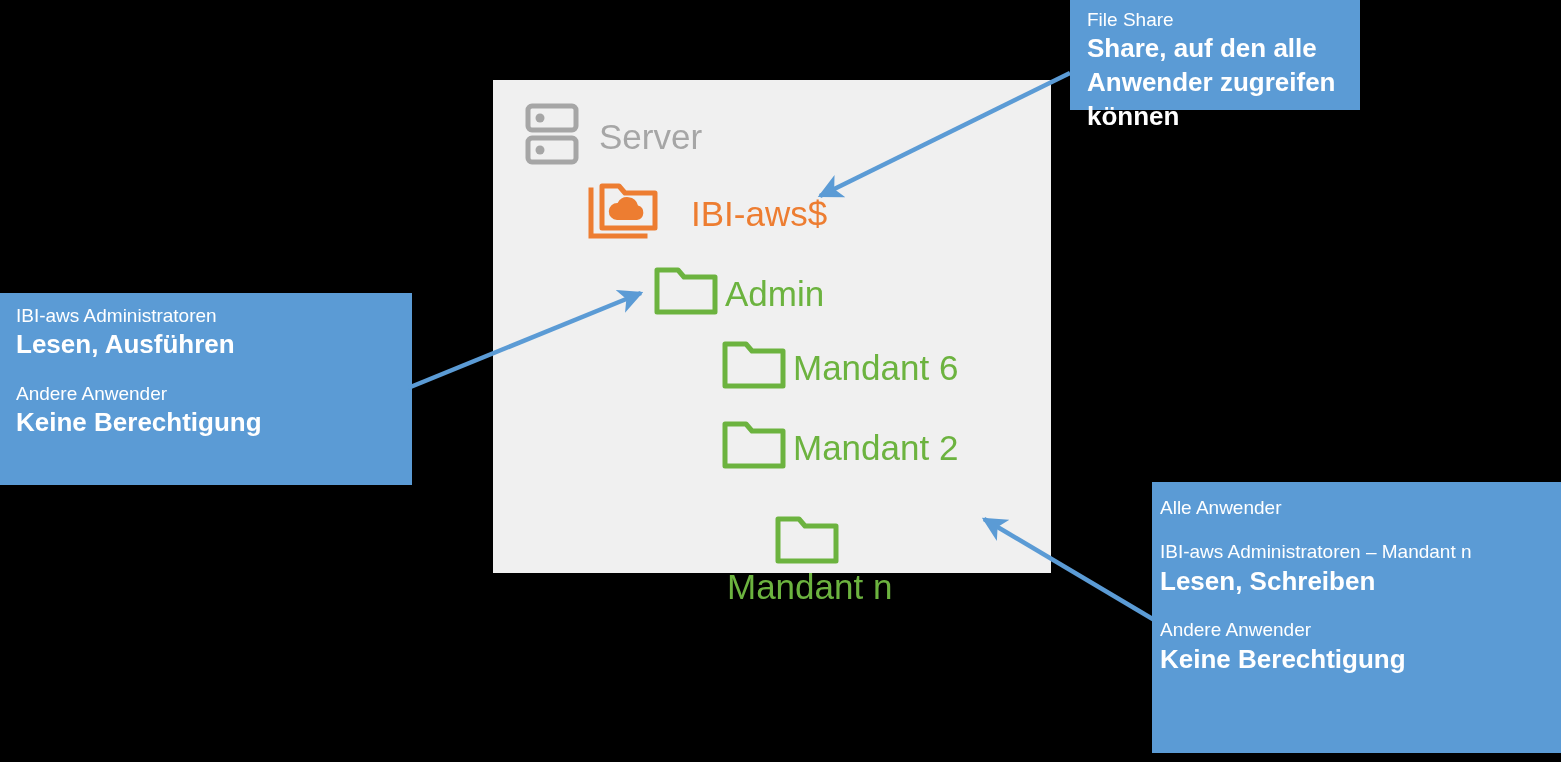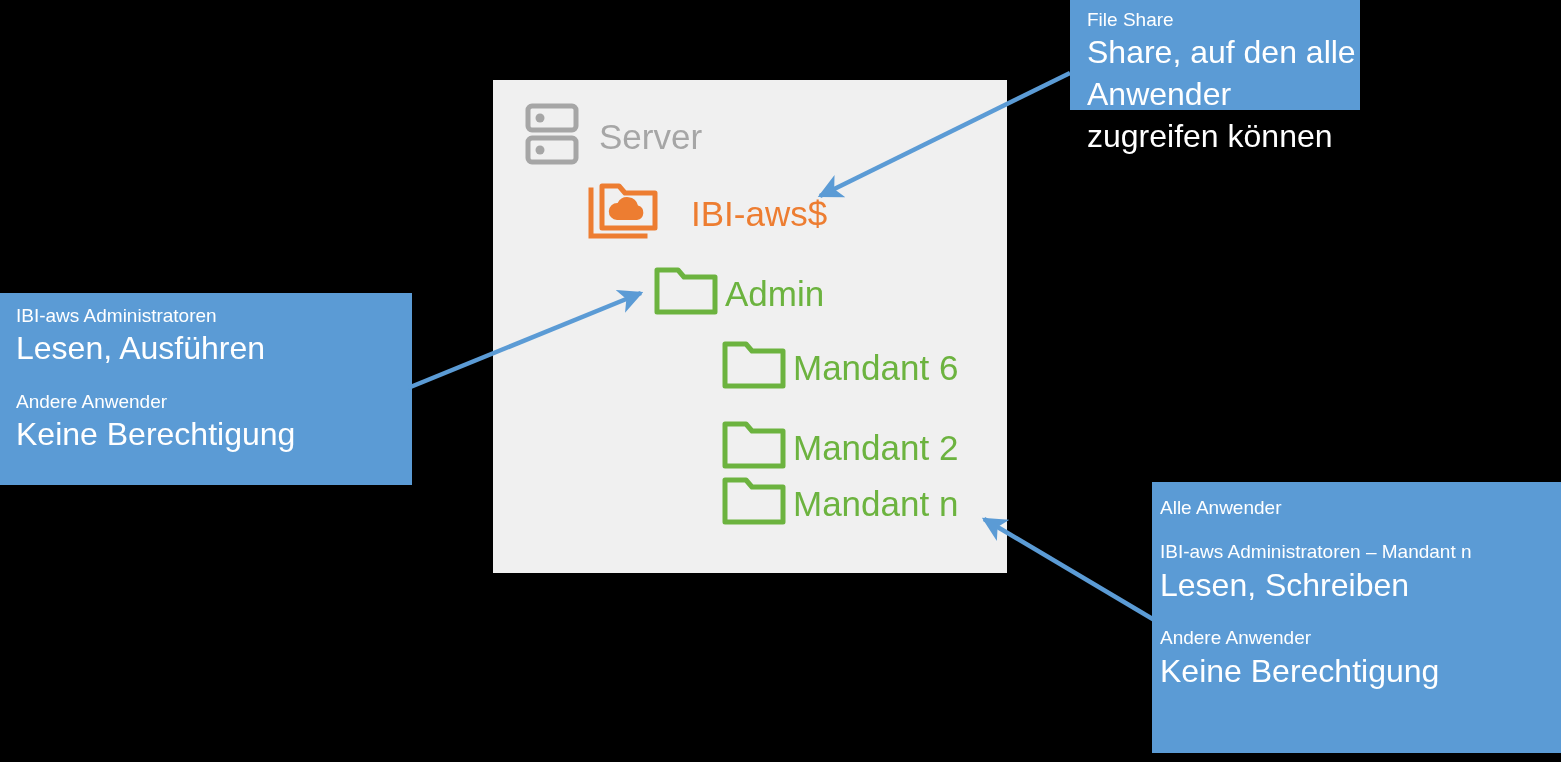--- a/index.html
+++ b/index.html
@@ -18,20 +18,21 @@
   }
 
   
   #server-panel {
     position: absolute;
     left: 493px;
     top: 80px;
     width: 514px;
     height: 493px;
     background: #f0f0f0;
+    padding-left: 44px;
   }
 
   .tree-row {
     position: absolute;
     display: flex;
     align-items: center;
     white-space: nowrap;
   }
 
   .tree-label {
@@ -53,21 +54,21 @@
     color: #ed7d31;
     font-size: 35px;
     margin-left: 28px;
     font-weight: 400;
   }
 
   
   #row-admin    { left: 160px; top: 186px; }
   #row-mand-1   { left: 228px; top: 260px; }
   #row-mand-2   { left: 228px; top: 340px; }
-  #row-mand-n   { left: 228px; top: 396px; }
+  #row-mand-n   { left: 228px; top: 435px; flex-direction: column; }
 
   .folder-row .tree-label {
     color: #6cb33f;
     font-size: 35px;
     margin-left: 6px;
     font-weight: 400;
   }
 
   
   .icon { display: block; flex: none; }
@@ -79,23 +80,23 @@
     color: #ffffff;
     box-sizing: border-box;
   }
   .callout .c-small {
     font-size: 19px;
     line-height: 1.28;
     font-weight: 400;
     white-space: nowrap;
   }
   .callout .c-big {
-    font-size: 32px;
+    font-size: 26px;
     line-height: 1.3;
-    font-weight: 400;
+    font-weight: 700;
     white-space: nowrap;
   }
   .callout .c-gap { height: 20px; }
 
   #callout-share {
     left: 1070px;
     top: 0px;
     width: 290px;
     height: 110px;
     padding: 8px 0 0 17px;

